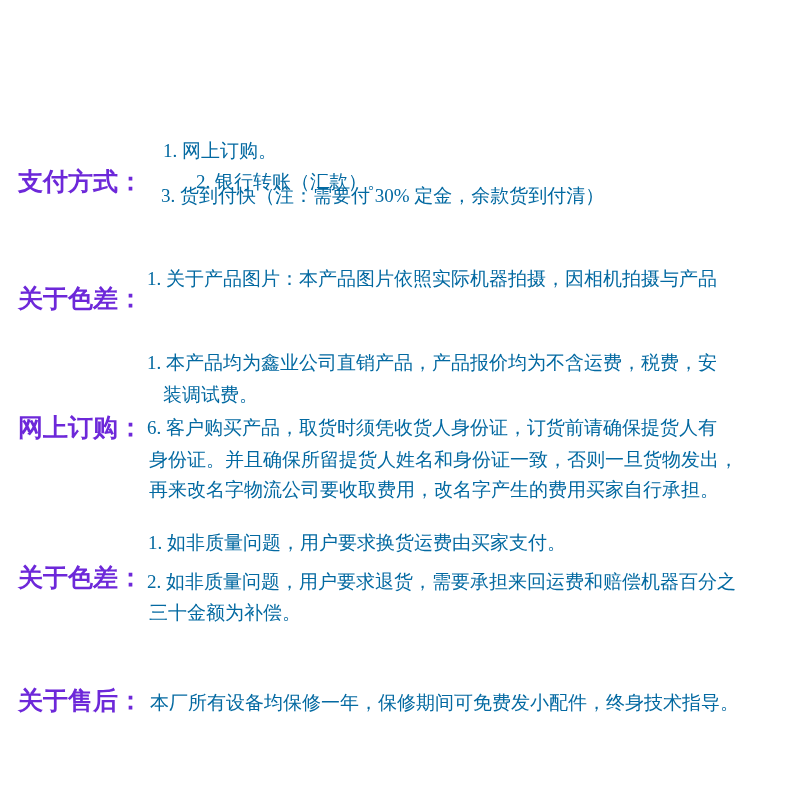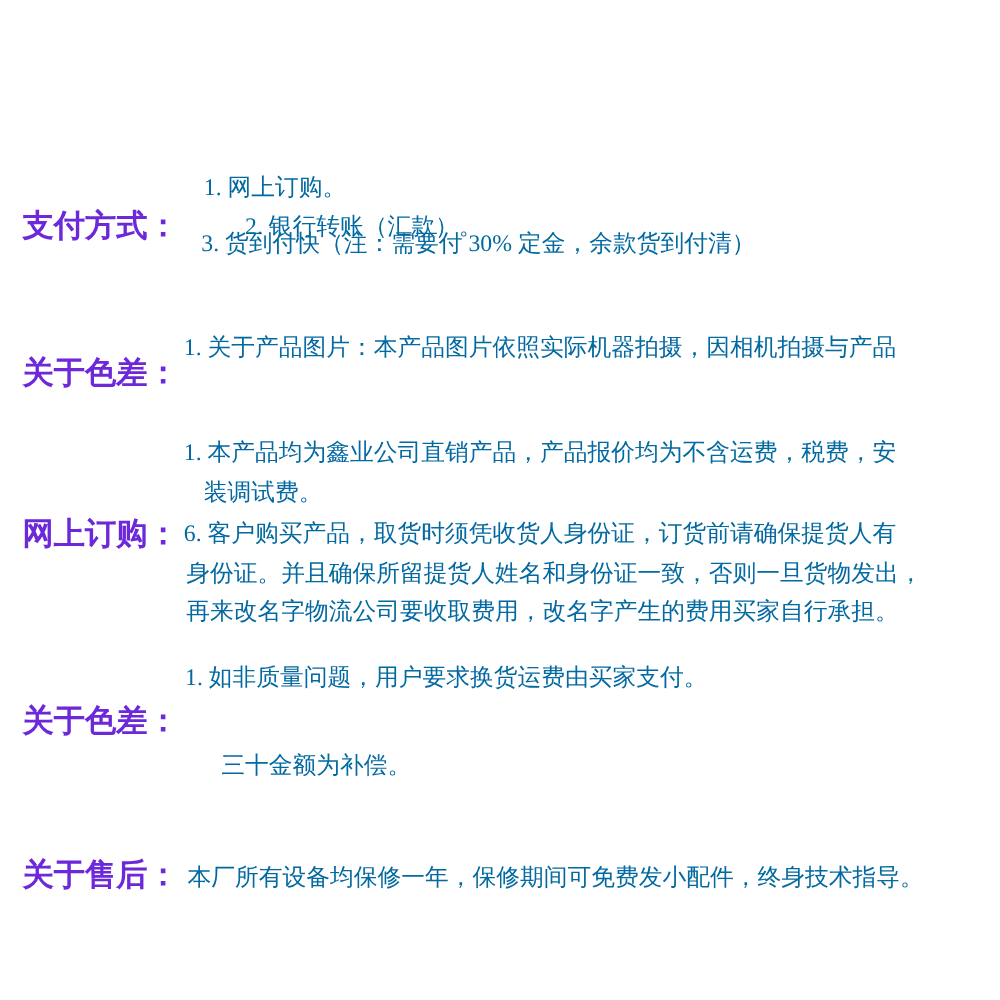--- a/index.html
+++ b/index.html
@@ -78,18 +78,19 @@
 
   <div class="sec-label" style="top:414px;">网上订购：</div>
   <div class="body-line" style="left:147px;top:351px;">1. 本产品均为鑫业公司直销产品，产品报价均为不含运费，税费，安</div>
   <div class="body-line" style="left:163px;top:383px;">装调试费。</div>
   <div class="body-line" style="left:147px;top:416px;">6. 客户购买产品，取货时须凭收货人身份证，订货前请确保提货人有</div>
   <div class="body-line" style="left:149px;top:448px;">身份证。并且确保所留提货人姓名和身份证一致，否则一旦货物发出，</div>
   <div class="body-line" style="left:149px;top:478px;">再来改名字物流公司要收取费用，改名字产生的费用买家自行承担。</div>
 
   <div class="sec-label" style="top:564px;">关于色差：</div>
   <div class="body-line" style="left:148px;top:531px;">1. 如非质量问题，用户要求换货运费由买家支付。</div>
-  <div class="body-line" style="left:149px;top:601px;margin-left:28px;">三十金额为补偿。</div>
+  <div class="body-line" style="left:147px;top:570px;">2. 如非质量问题，用户要求退货，需要承担来回运费和赔偿机器百分之</div>
+  <div class="body-line" style="left:149px;top:601px;">三十金额为补偿。</div>
 
   <div class="sec-label" style="top:687px;">关于售后：</div>
   <div class="body-line" style="left:150px;top:691px;">本厂所有设备均保修一年，保修期间可免费发小配件，终身技术指导。</div>
 
 </div>
 
 </body></html>

